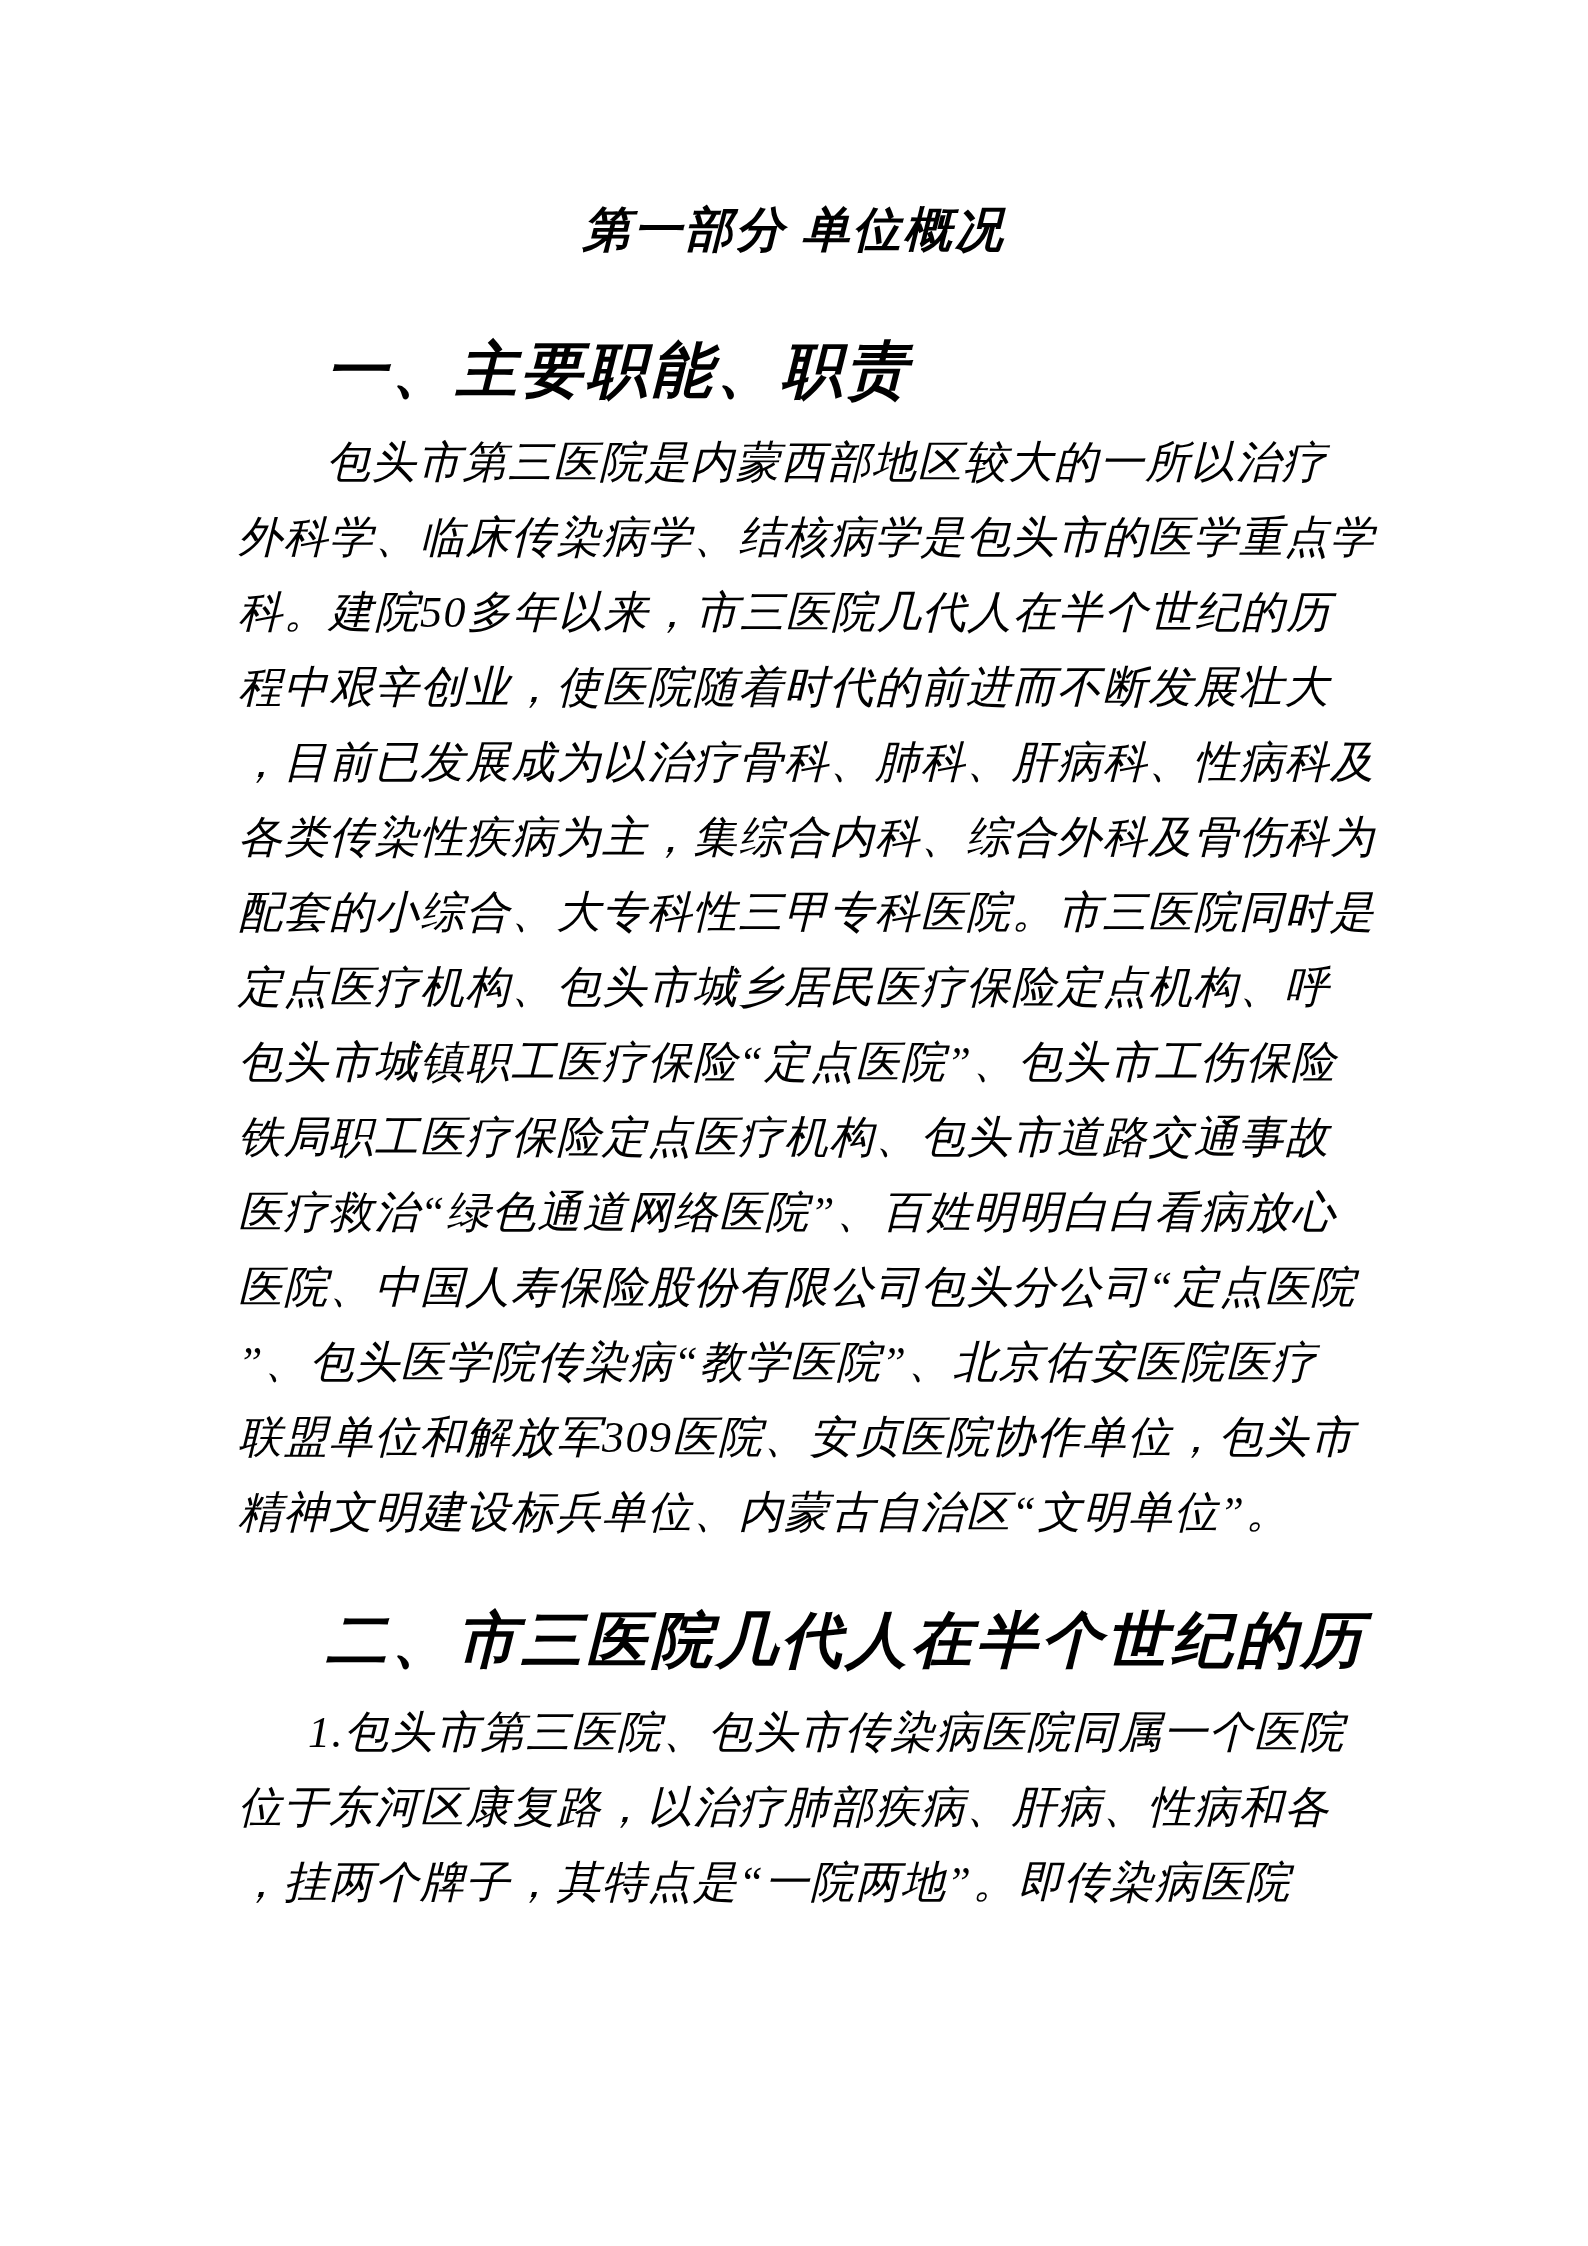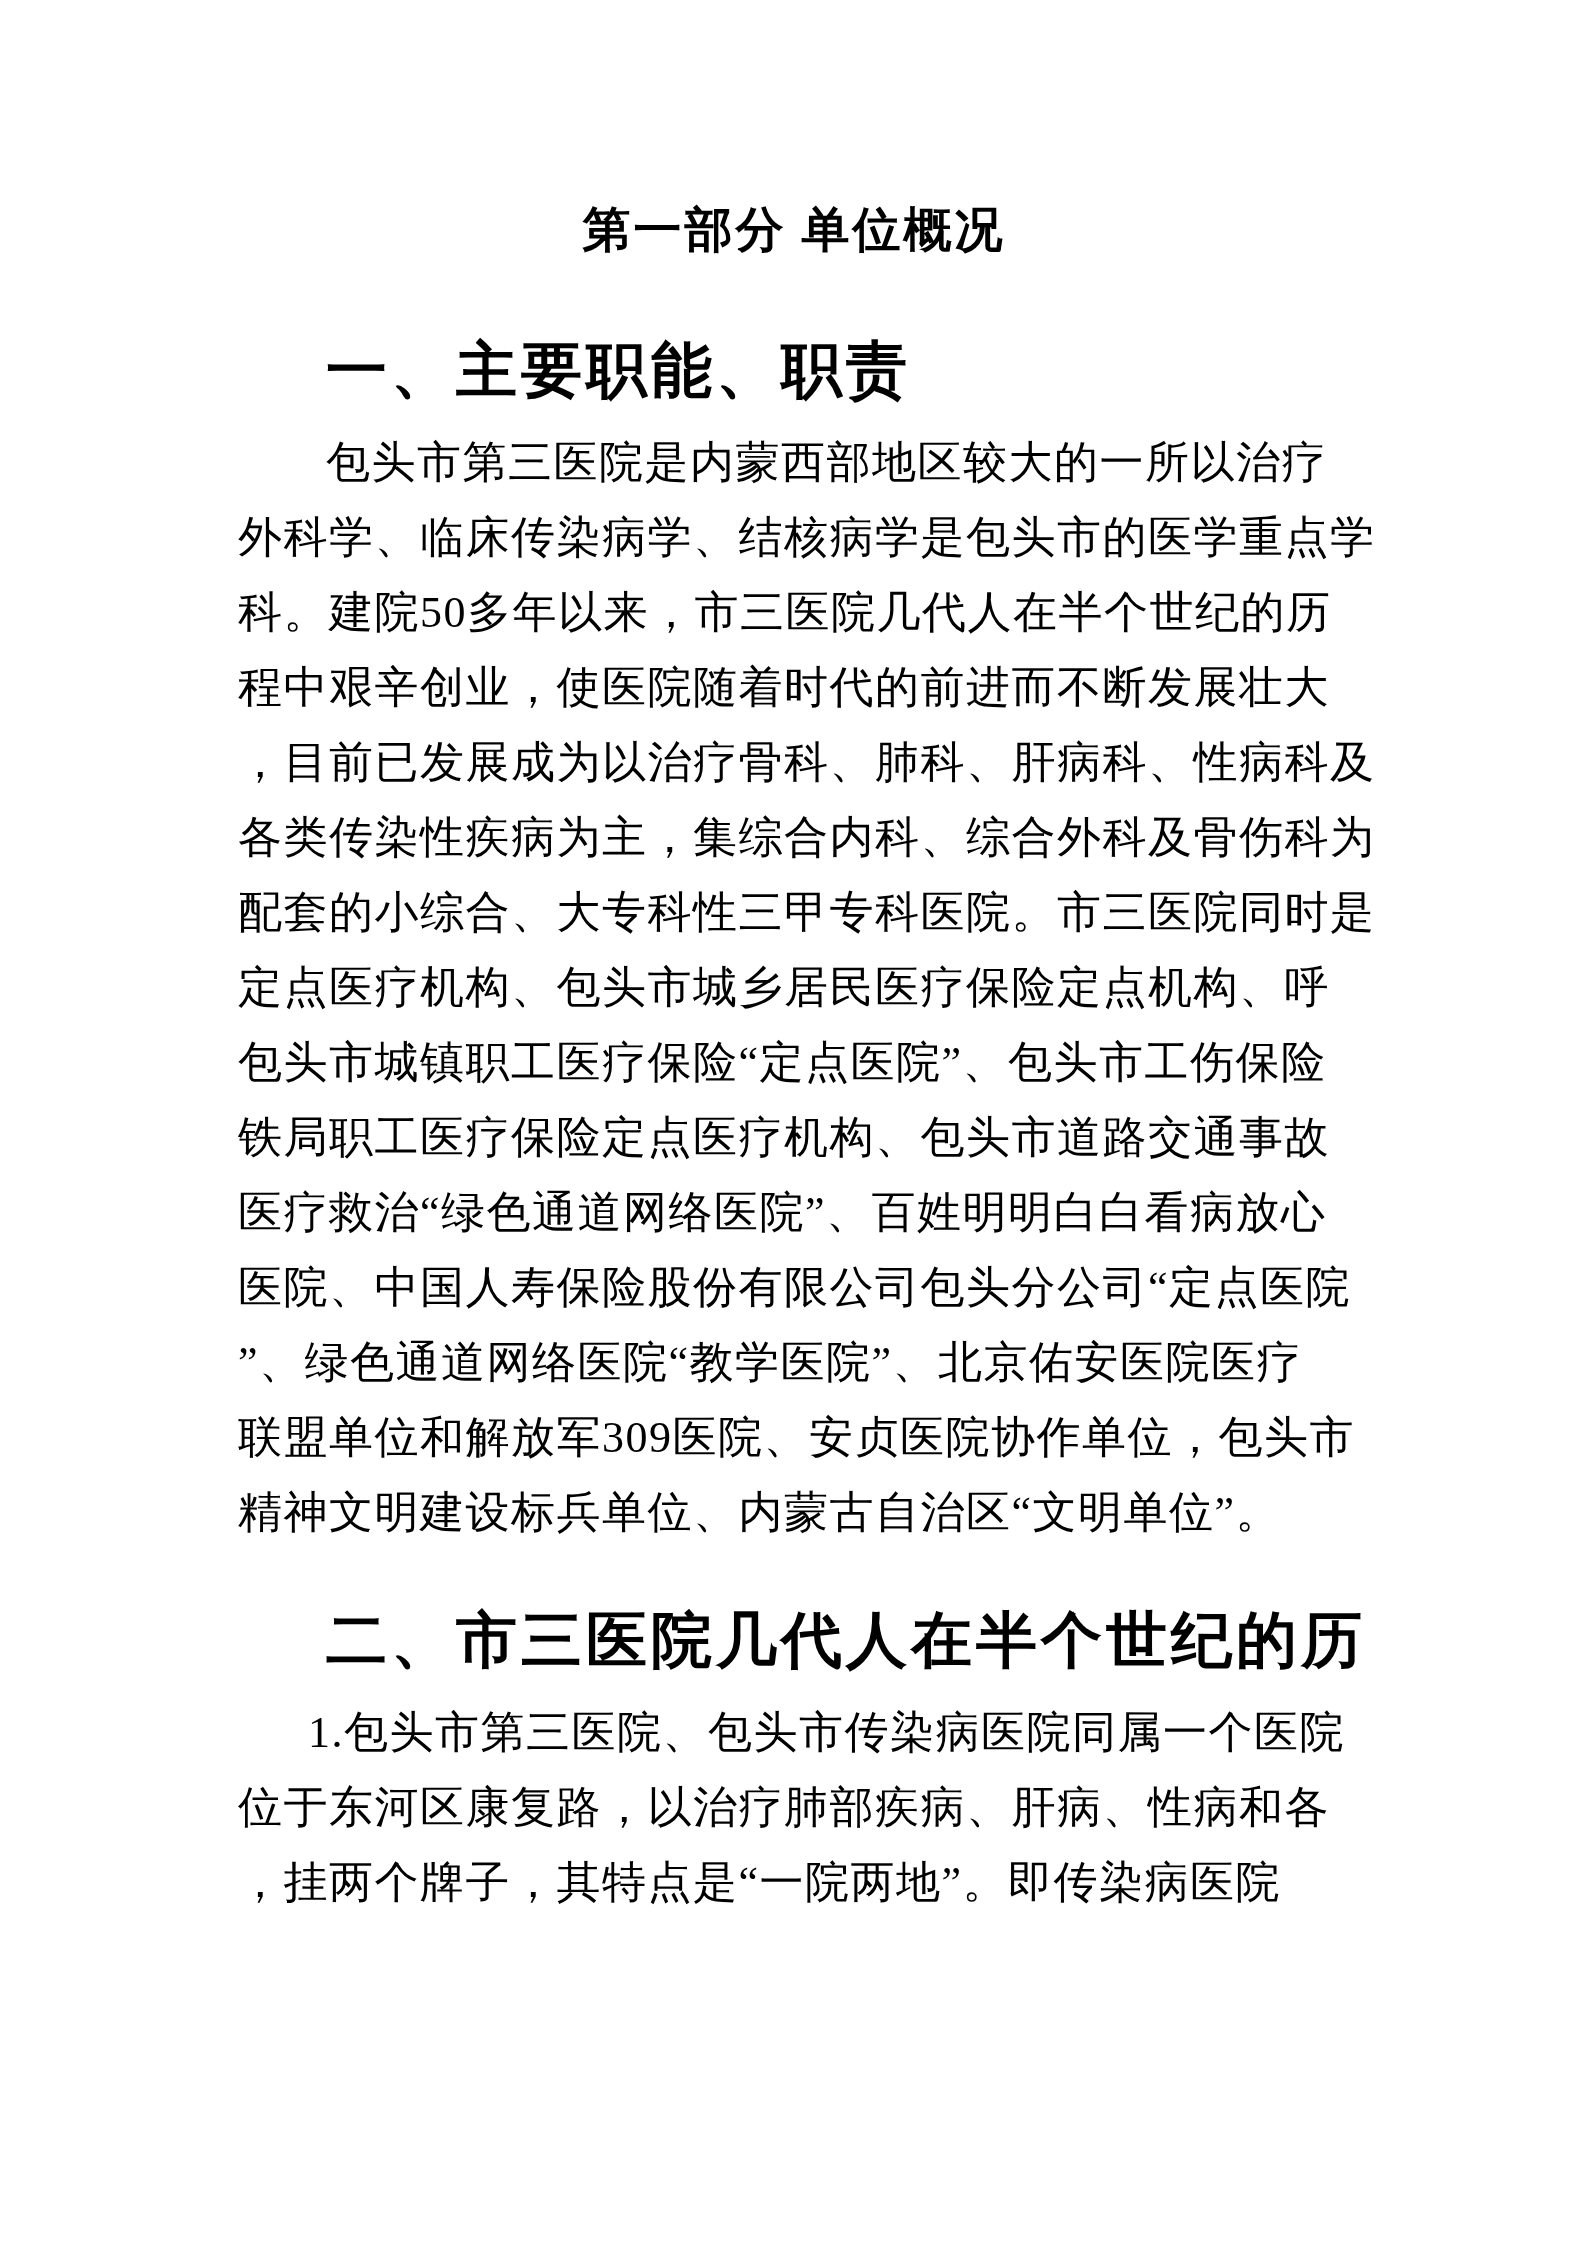--- a/index.html
+++ b/index.html
@@ -1,15 +1,15 @@
 <!DOCTYPE html>
 <html><head>
 <meta charset="utf-8">
 <style>
-  * { margin: 0; padding: 0; box-sizing: border-box; }
+  * { margin: 0; padding: 0; box-sizing: border-box; font-style: italic; }
   html, body { background: #ffffff; }
   body {
     width: 1588px;
     height: 2246px;
     position: relative;
     font-family: "Liberation Serif", serif;
     color: #000000;
     overflow: hidden;
   }
   .page {
@@ -68,21 +68,21 @@
     <div class="line">科。建院50多年以来，市三医院几代人在半个世纪的历</div>
     <div class="line">程中艰辛创业，使医院随着时代的前进而不断发展壮大</div>
     <div class="line">，目前已发展成为以治疗骨科、肺科、肝病科、性病科及</div>
     <div class="line">各类传染性疾病为主，集综合内科、综合外科及骨伤科为</div>
     <div class="line">配套的小综合、大专科性三甲专科医院。市三医院同时是</div>
     <div class="line">定点医疗机构、包头市城乡居民医疗保险定点机构、呼</div>
     <div class="line">包头市城镇职工医疗保险“定点医院”、包头市工伤保险</div>
     <div class="line">铁局职工医疗保险定点医疗机构、包头市道路交通事故</div>
     <div class="line">医疗救治“绿色通道网络医院”、百姓明明白白看病放心</div>
     <div class="line">医院、中国人寿保险股份有限公司包头分公司“定点医院</div>
-    <div class="line">”、绿色通道网络医院“教学医院”、北京佑安医院医疗</div>
+    <div class="line">”、包头医学院传染病“教学医院”、北京佑安医院医疗</div>
     <div class="line">联盟单位和解放军309医院、安贞医院协作单位，包头市</div>
     <div class="line">精神文明建设标兵单位、内蒙古自治区“文明单位”。</div>
   </div>
 
   <div class="sec-heading second">二、市三医院几代人在半个世纪的历</div>
 
   <div class="para">
     <div class="line indent-num">1.包头市第三医院、包头市传染病医院同属一个医院</div>
     <div class="line">位于东河区康复路，以治疗肺部疾病、肝病、性病和各</div>
     <div class="line">，挂两个牌子，其特点是“一院两地”。即传染病医院</div>

